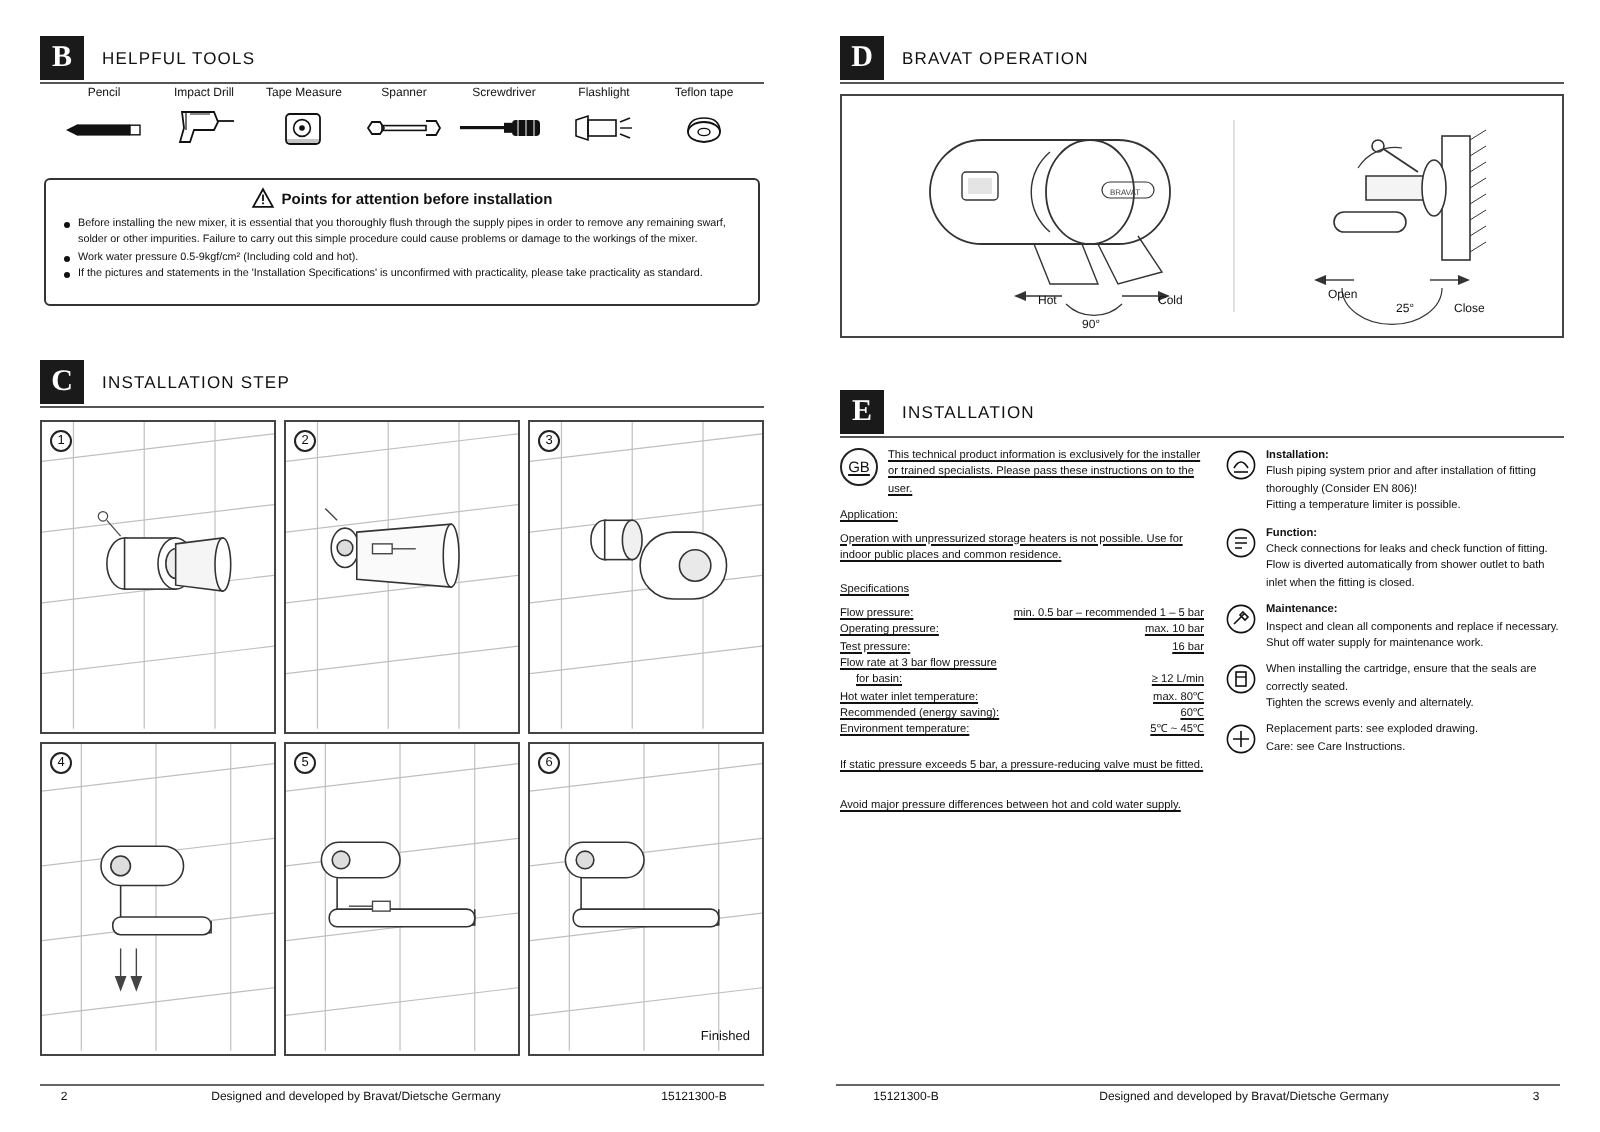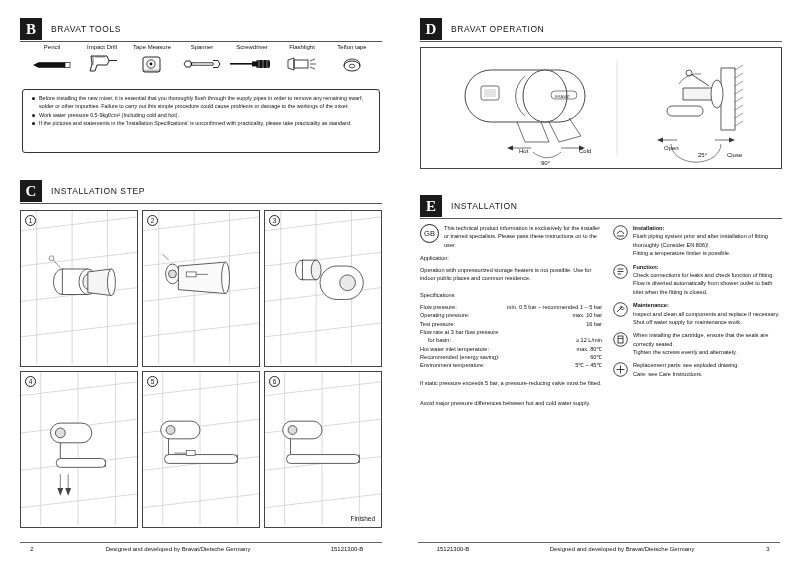--- a/index.html
+++ b/index.html
@@ -194,21 +194,21 @@
 </style>
 </head>
 <body>
 
 <div class="page">
 
   <div class="half left">
 
     <div class="sec-head" style="left:20px; top:18px;">
       <div class="sec-letter">B</div>
-      <div class="sec-title">BRAVAT TOOLS</div>
+      <div class="sec-title">HELPFUL TOOLS</div>
     </div>
     <div class="sec-rule" style="left:20px; top:41px; width:362px;"></div>
 
     <div class="tools" style="left:28px; top:44px; width:348px;">
 
       <div class="tool">
         <div class="tool-label">Pencil</div>
         <div class="tool-art">
           <svg width="46" height="16" viewBox="0 0 46 16">
             <polygon points="4,9 10,6 10,12" fill="#111"></polygon>
@@ -286,20 +286,30 @@
           <svg width="26" height="20" viewBox="0 0 26 20">
             <ellipse cx="13" cy="12" rx="8" ry="5" fill="none" stroke="#111" stroke-width="0.9"></ellipse>
             <ellipse cx="13" cy="12" rx="3" ry="1.8" fill="none" stroke="#111" stroke-width="0.7"></ellipse>
             <path d="M5 12 Q5 5 13 5 Q21 5 21 12" fill="none" stroke="#111" stroke-width="0.8"></path>
           </svg>
         </div>
       </div>
     </div>
 
     <div class="attn-box" style="left:22px; top:89px; width:358px; height:64px;">
+      <div class="attn-title">
+        <span>
+          <svg width="11" height="10" viewBox="0 0 11 10">
+            <polygon points="5.5,0.6 10.4,9.4 0.6,9.4" fill="none" stroke="#111" stroke-width="0.9"></polygon>
+            <rect x="5.05" y="3.3" width="0.9" height="3.2" fill="#111"></rect>
+            <rect x="5.05" y="7.2" width="0.9" height="0.9" fill="#111"></rect>
+          </svg>
+        </span>
+        <span>Points for attention before installation</span>
+      </div>
       <ul class="attn-list">
         <li>Before installing the new mixer, it is essential that you thoroughly flush through the supply pipes in order to remove any remaining swarf, solder or other impurities. Failure to carry out this simple procedure could cause problems or damage to the workings of the mixer.</li>
         <li>Work water pressure 0.5-9kgf/cm² (Including cold and hot).</li>
         <li>If the pictures and statements in the 'Installation Specifications' is unconfirmed with practicality, please take practicality as standard.</li>
       </ul>
     </div>
 
     <div class="sec-head" style="left:20px; top:180px;">
       <div class="sec-letter">C</div>
       <div class="sec-title">INSTALLATION STEP</div>
@@ -527,21 +537,21 @@
       <div class="op-label" style="left:306px; top:104px;">Close</div>
       <div class="op-label" style="left:277px; top:104px;">25°</div>
     </div>
 
     <div class="sec-head" style="left:20px; top:195px;">
       <div class="sec-letter">E</div>
       <div class="sec-title">INSTALLATION</div>
     </div>
     <div class="sec-rule" style="left:20px; top:218px; width:362px;"></div>
 
-    <div class="spec-col" style="left:20px; top:224px; width:182px;">
+    <div class="spec-col" style="left:20px; top:224px; width:182px;text-decoration:underline;">
       <div class="gb-row">
         <div class="gb-badge">GB</div>
         <div>This technical product information is exclusively for the installer or trained specialists. Please pass these instructions on to the user.</div>
       </div>
       <p>Application:</p>
       <p>Operation with unpressurized storage heaters is not possible. Use for indoor public places and common residence.</p>
       <p style="height:3px"></p>
       <p>Specifications</p>
       <table class="spec-table">
         <tbody>

